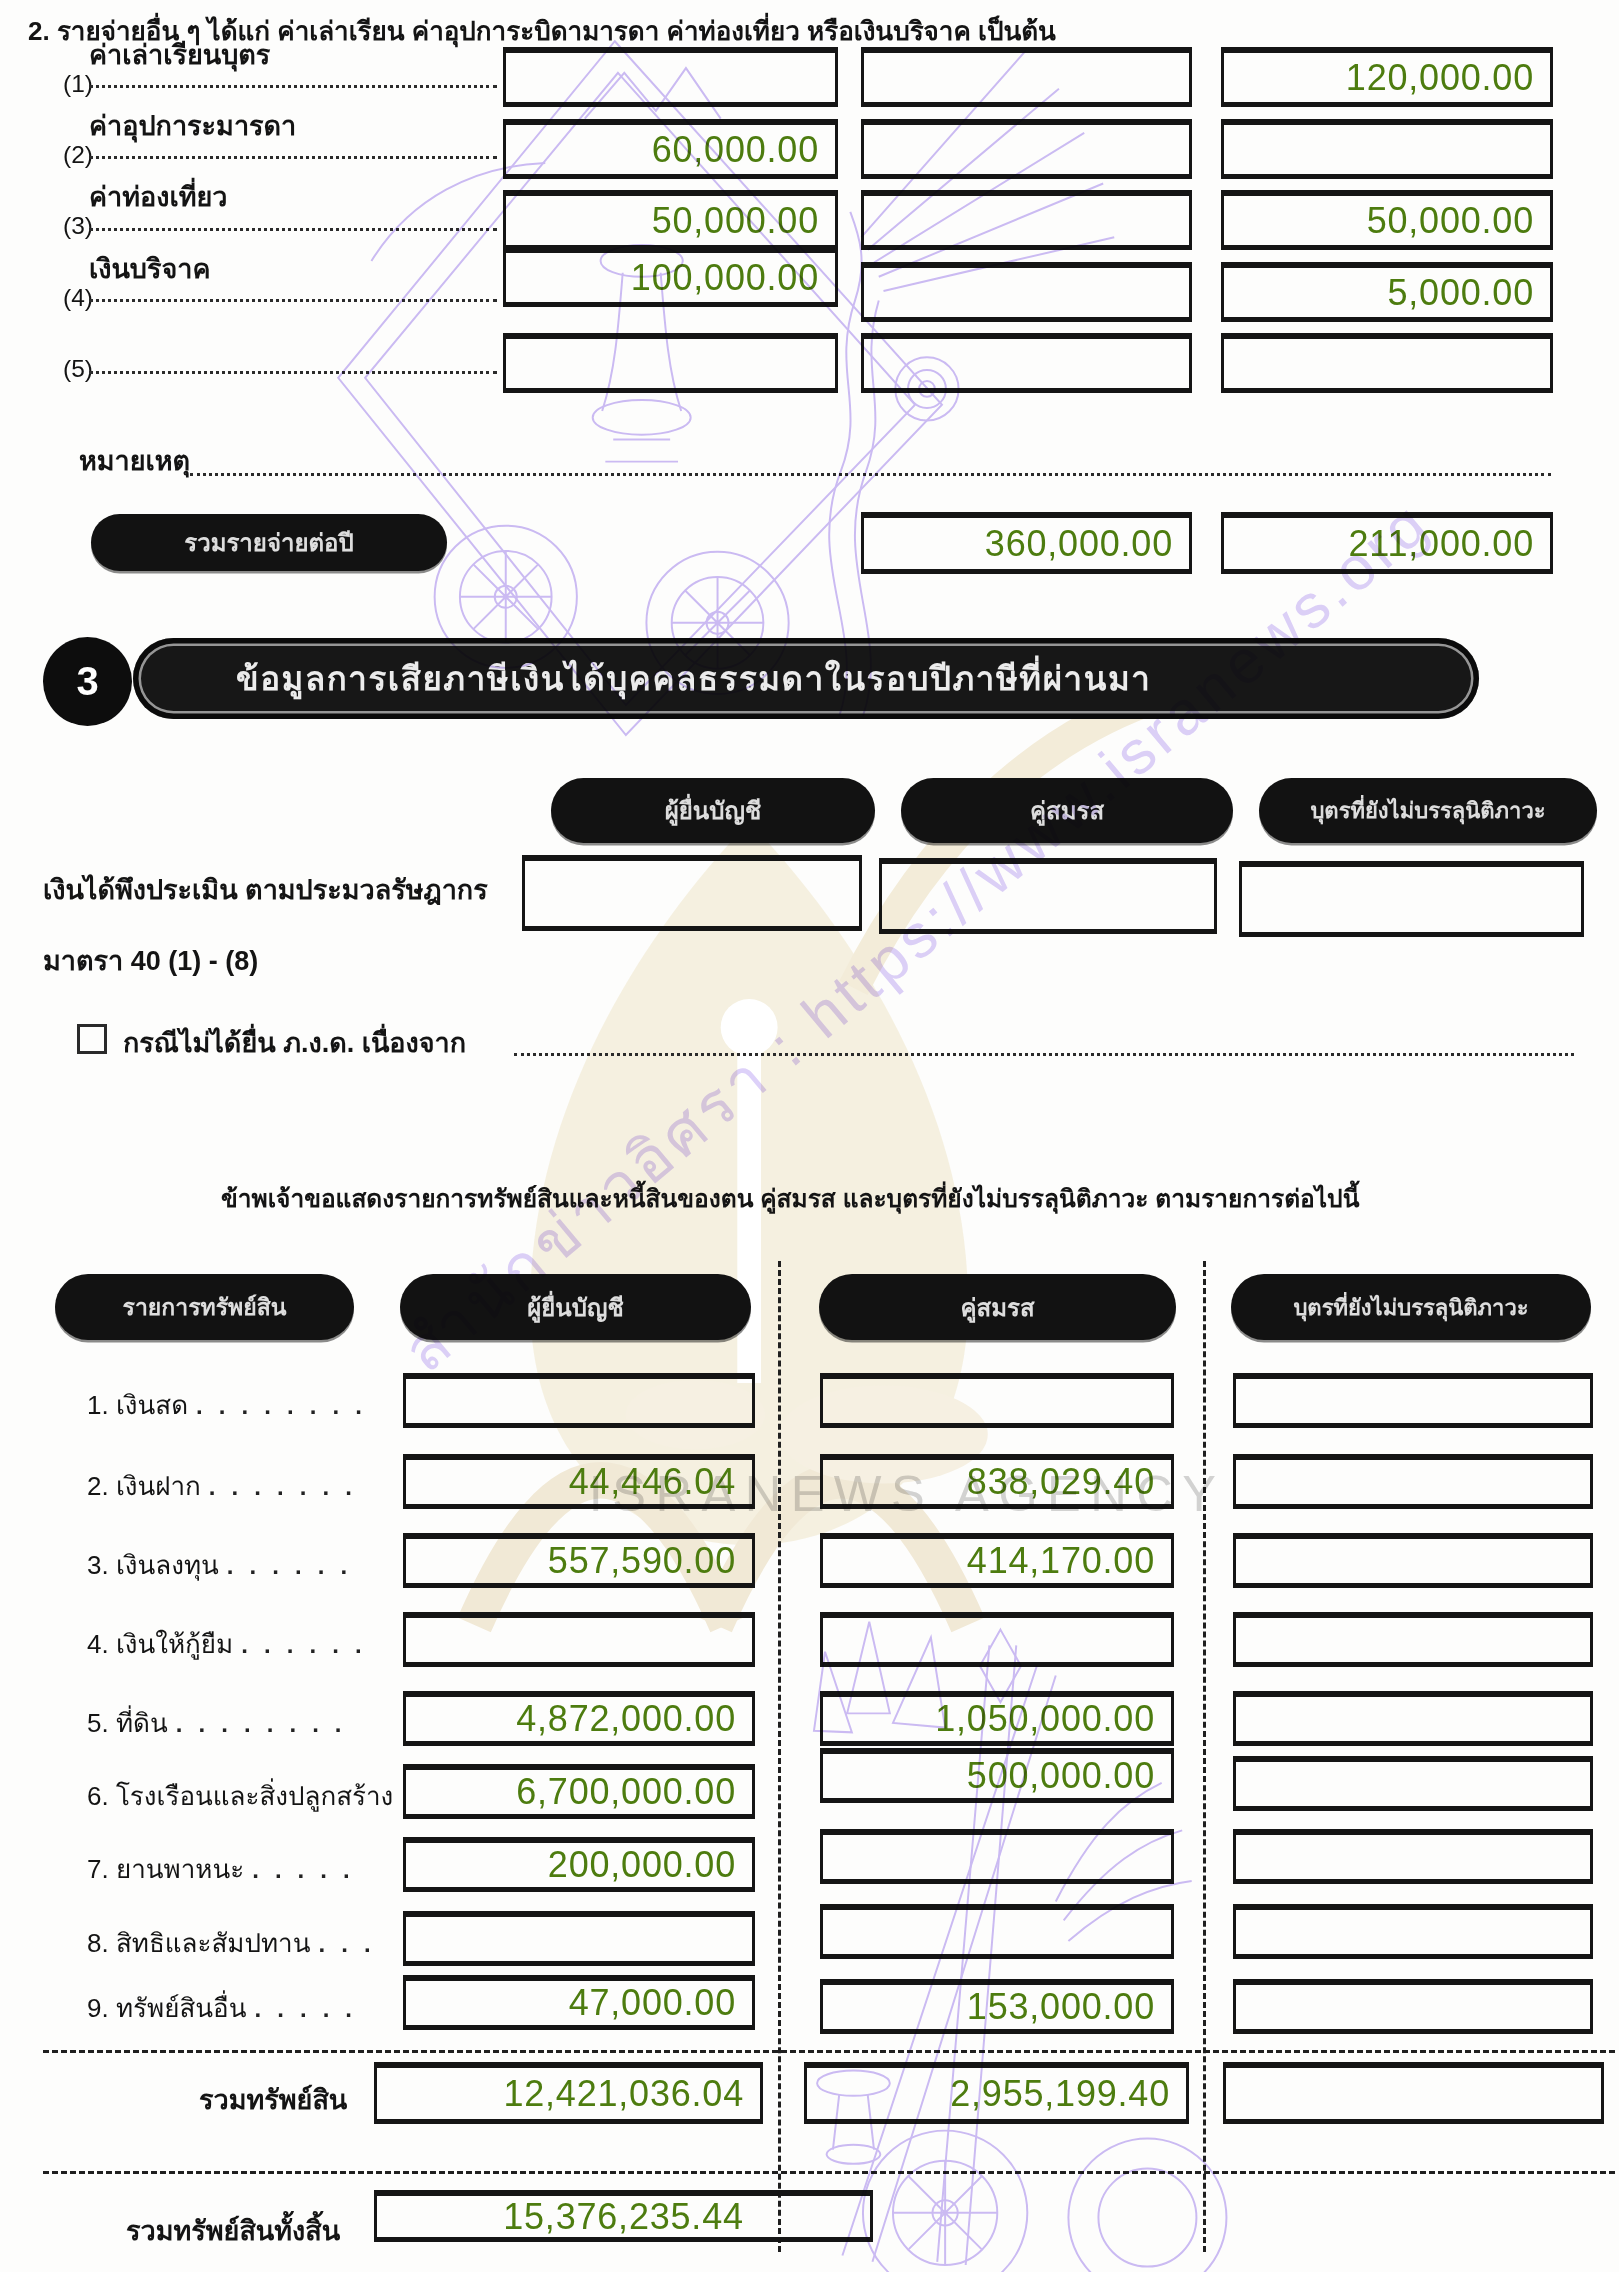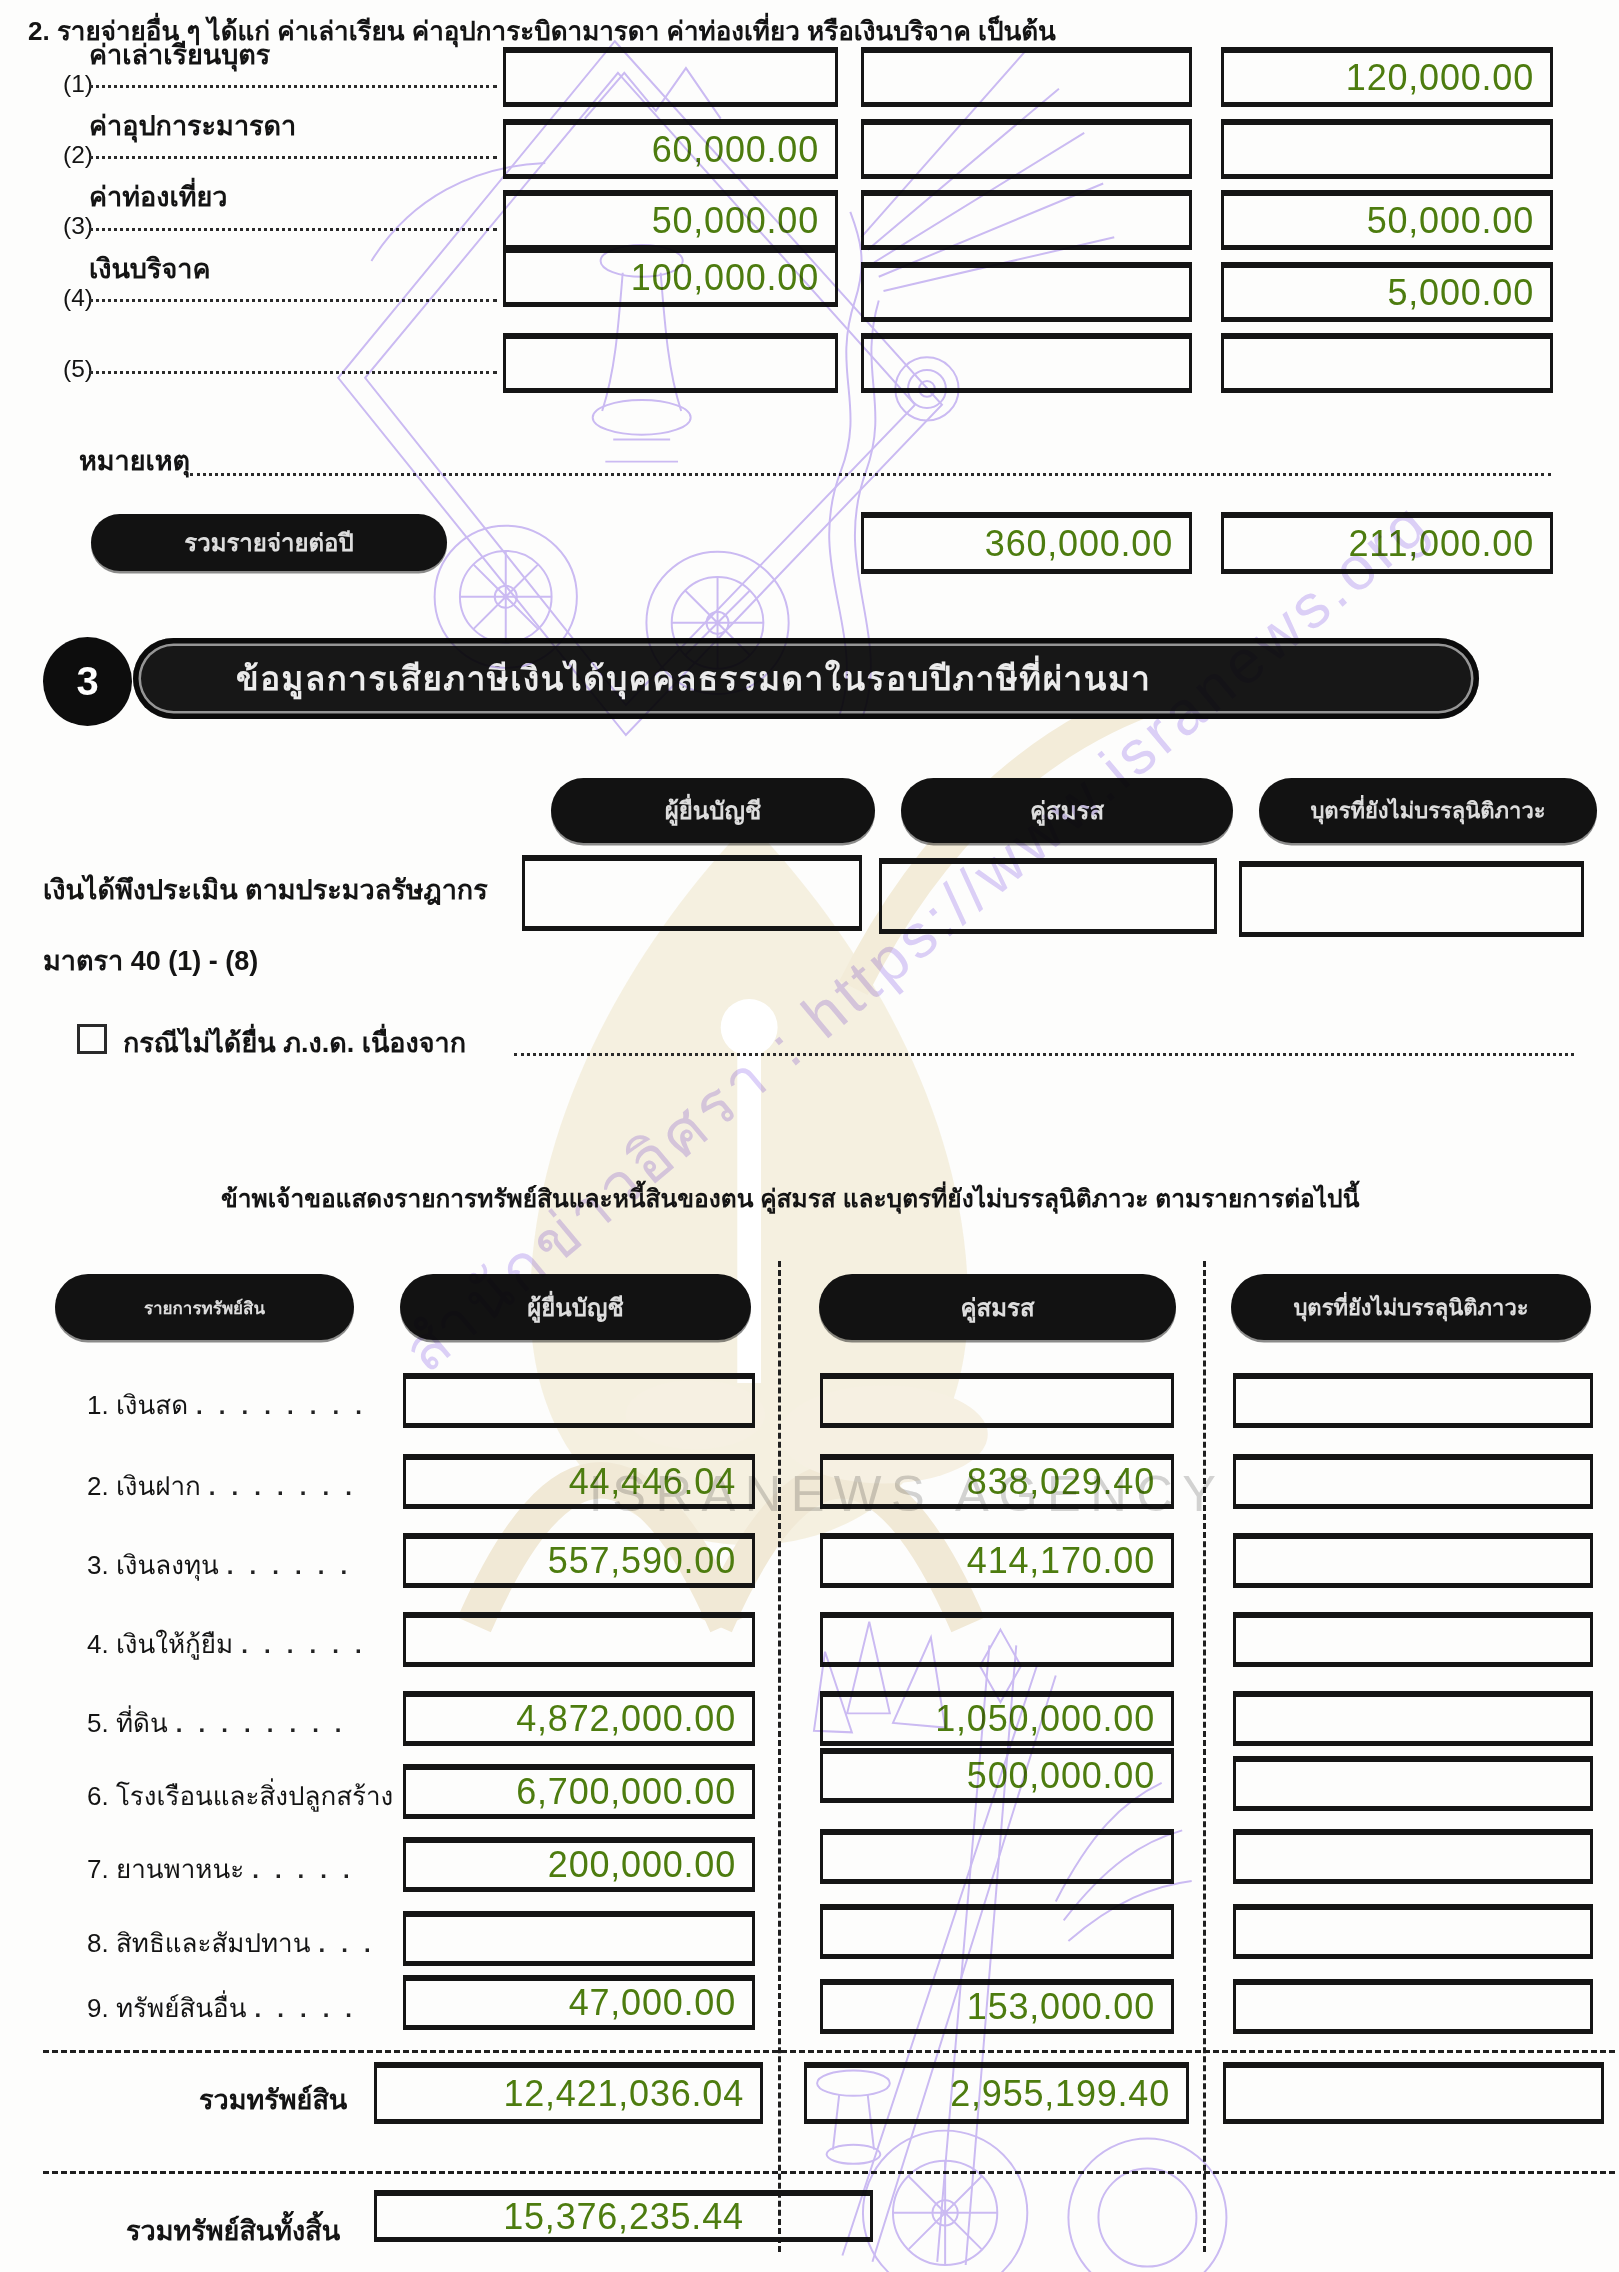--- a/index.html
+++ b/index.html
@@ -154,21 +154,21 @@
     <div class="abs box" style="left:1239px;top:861px;width:345px;height:76px;">
         <div class="val"></div>
       </div>
 
     <div class="abs chk" style="left:77px;top:1024px;width:30px;height:30px;"></div>
     <div class="abs lbl" style="left:123px;top:1021px;font-size:27px;">กรณีไม่ได้ยื่น ภ.ง.ด. เนื่องจาก</div>
     <div class="abs leader" style="left:514px;top:1053px;width:1060px;"></div>
 
     <div class="abs lbl" style="left:221px;top:1179px;font-size:24.5px;">ข้าพเจ้าขอแสดงรายการทรัพย์สินและหนี้สินของตน  คู่สมรส  และบุตรที่ยังไม่บรรลุนิติภาวะ  ตามรายการต่อไปนี้</div>
 
-    <div class="abs pill" style="left:55px;top:1274px;width:299px;height:66px;font-size:17px;">
+    <div class="abs pill" style="left:55px;top:1274px;width:299px;height:66px;font-size:23px;">
       <span class="t">รายการทรัพย์สิน</span>
     </div>
     <div class="abs pill" style="left:400px;top:1274px;width:351px;height:66px;font-size:24px;">
       <span class="t">ผู้ยื่นบัญชี</span>
     </div>
     <div class="abs pill" style="left:819px;top:1274px;width:357px;height:66px;font-size:24px;">
       <span class="t">คู่สมรส</span>
     </div>
     <div class="abs pill" style="left:1231px;top:1274px;width:360px;height:66px;font-size:22px;">
       <span class="t">บุตรที่ยังไม่บรรลุนิติภาวะ</span>

